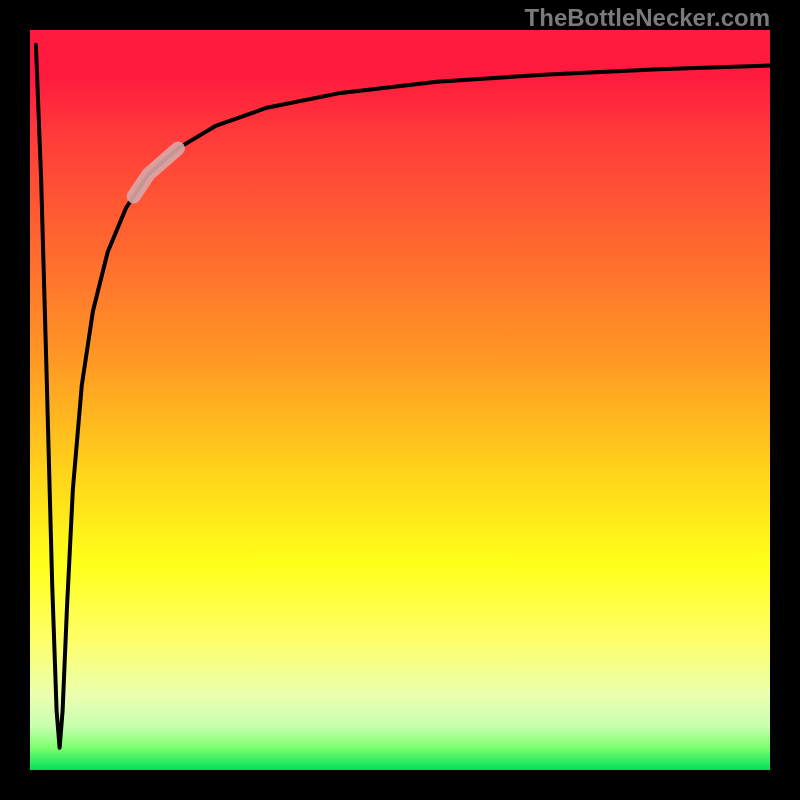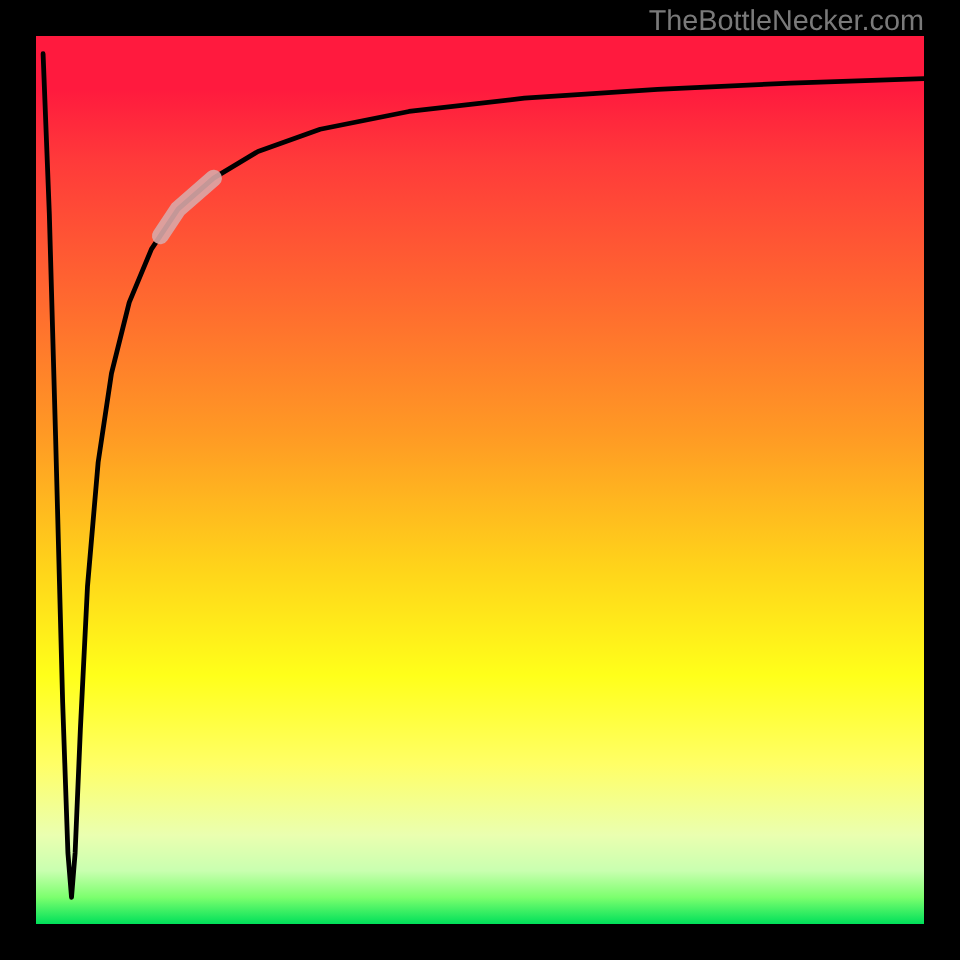--- a/index.html
+++ b/index.html
@@ -43,21 +43,21 @@
       #7cff6e 97%,
       #00e05a 100%
     );
   }
   .attribution {
     position: absolute;
     top: 4px;
     right: 30px;
     color: #7a7a7a;
     font-size: 24px;
-    font-weight: 400;
+    font-weight: 700;
     letter-spacing: 0px;
     user-select: none;
   }
   svg.curve {
     position: absolute;
     inset: 0;
   }
 </style>
 </head>
 <body>

